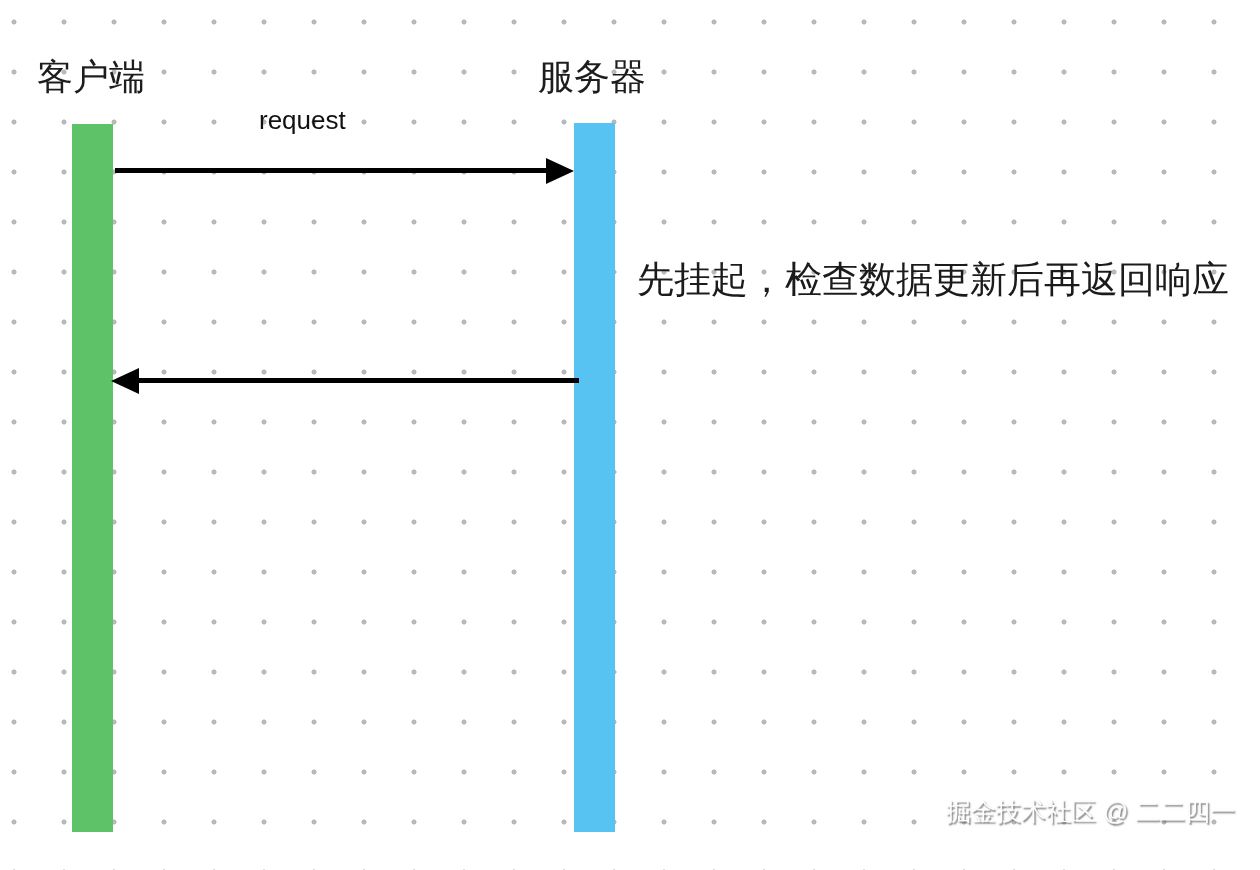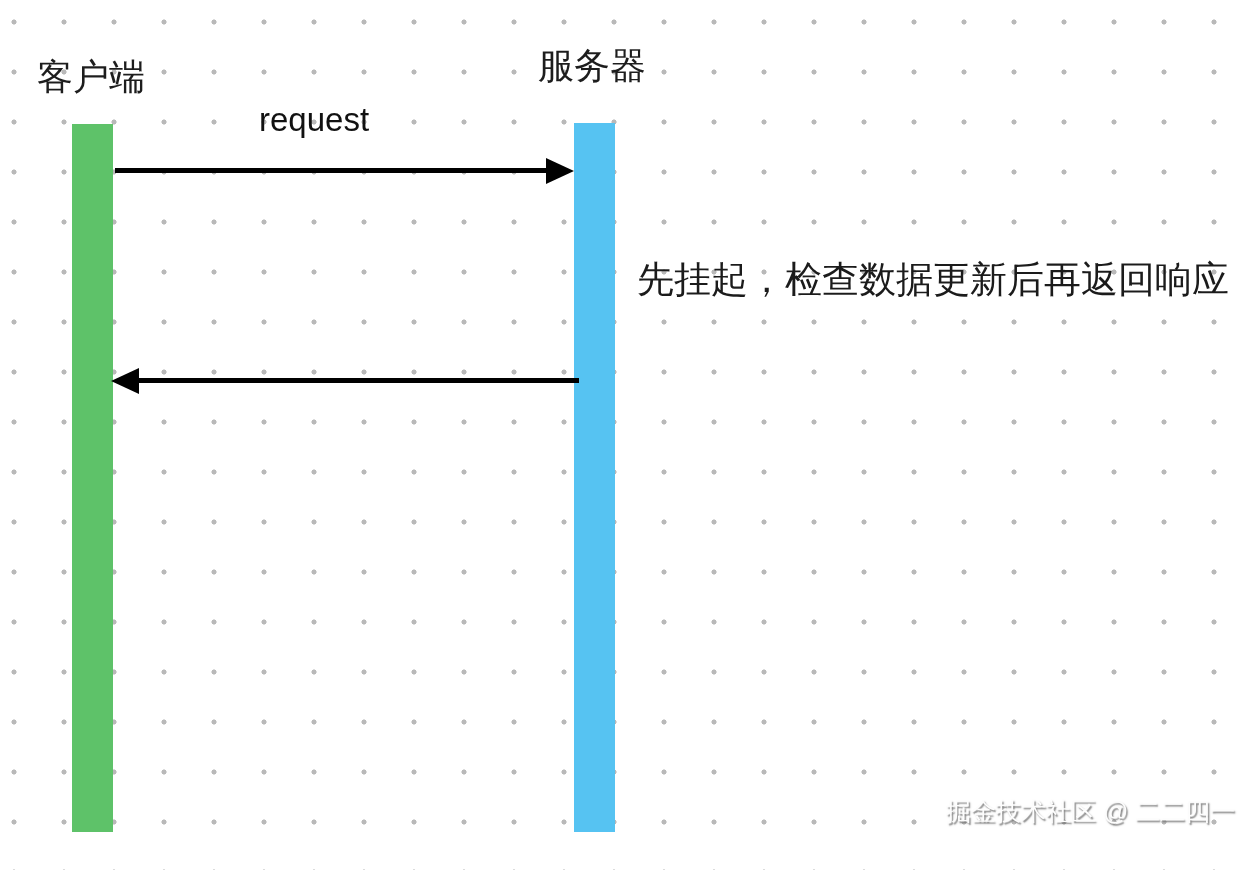--- a/index.html
+++ b/index.html
@@ -21,21 +21,21 @@
   .lifeline-title {
     font-size: 36px;
     line-height: 40px;
     white-space: nowrap;
     color: #1d1d1d;
   }
   .lifeline-bar {
     width: 41px;
   }
   .msg-label {
-    font-size: 33px;
+    font-size: 26px;
     line-height: 38px;
     white-space: nowrap;
     color: #111111;
   }
   .arrow-line {
     height: 5px;
     background: #000000;
   }
   .arrow-head {
     width: 0;
@@ -60,21 +60,21 @@
     text-shadow: 1.5px 2px 1.5px rgba(110, 110, 110, 0.85);
   }
 </style>
 </head>
 <body>
 
 <div class="canvas">
 
   <div class="abs lifeline-title" style="left:37px; top:57px;">客户端</div>
 
-  <div class="abs lifeline-title" style="left:538px; top:46px;">服务器</div>
+  <div class="abs lifeline-title" style="left:538px; top:57px;">服务器</div>
 
   <div class="abs lifeline-bar" style="left: 72px; top: 124px; height: 708px; background-color: rgb(94, 194, 105);"></div>
 
   <div class="abs lifeline-bar" style="left: 574px; top: 123px; height: 709px; background-color: rgb(86, 195, 242);"></div>
 
   <div class="abs msg-label" style="left:259px; top:101px;">request</div>
 
   <div class="abs arrow-line" style="left:115px; top:168px; width:433px;"></div>
 
   <div class="abs arrow-head right" style="left:546px; top:158px;"></div>

